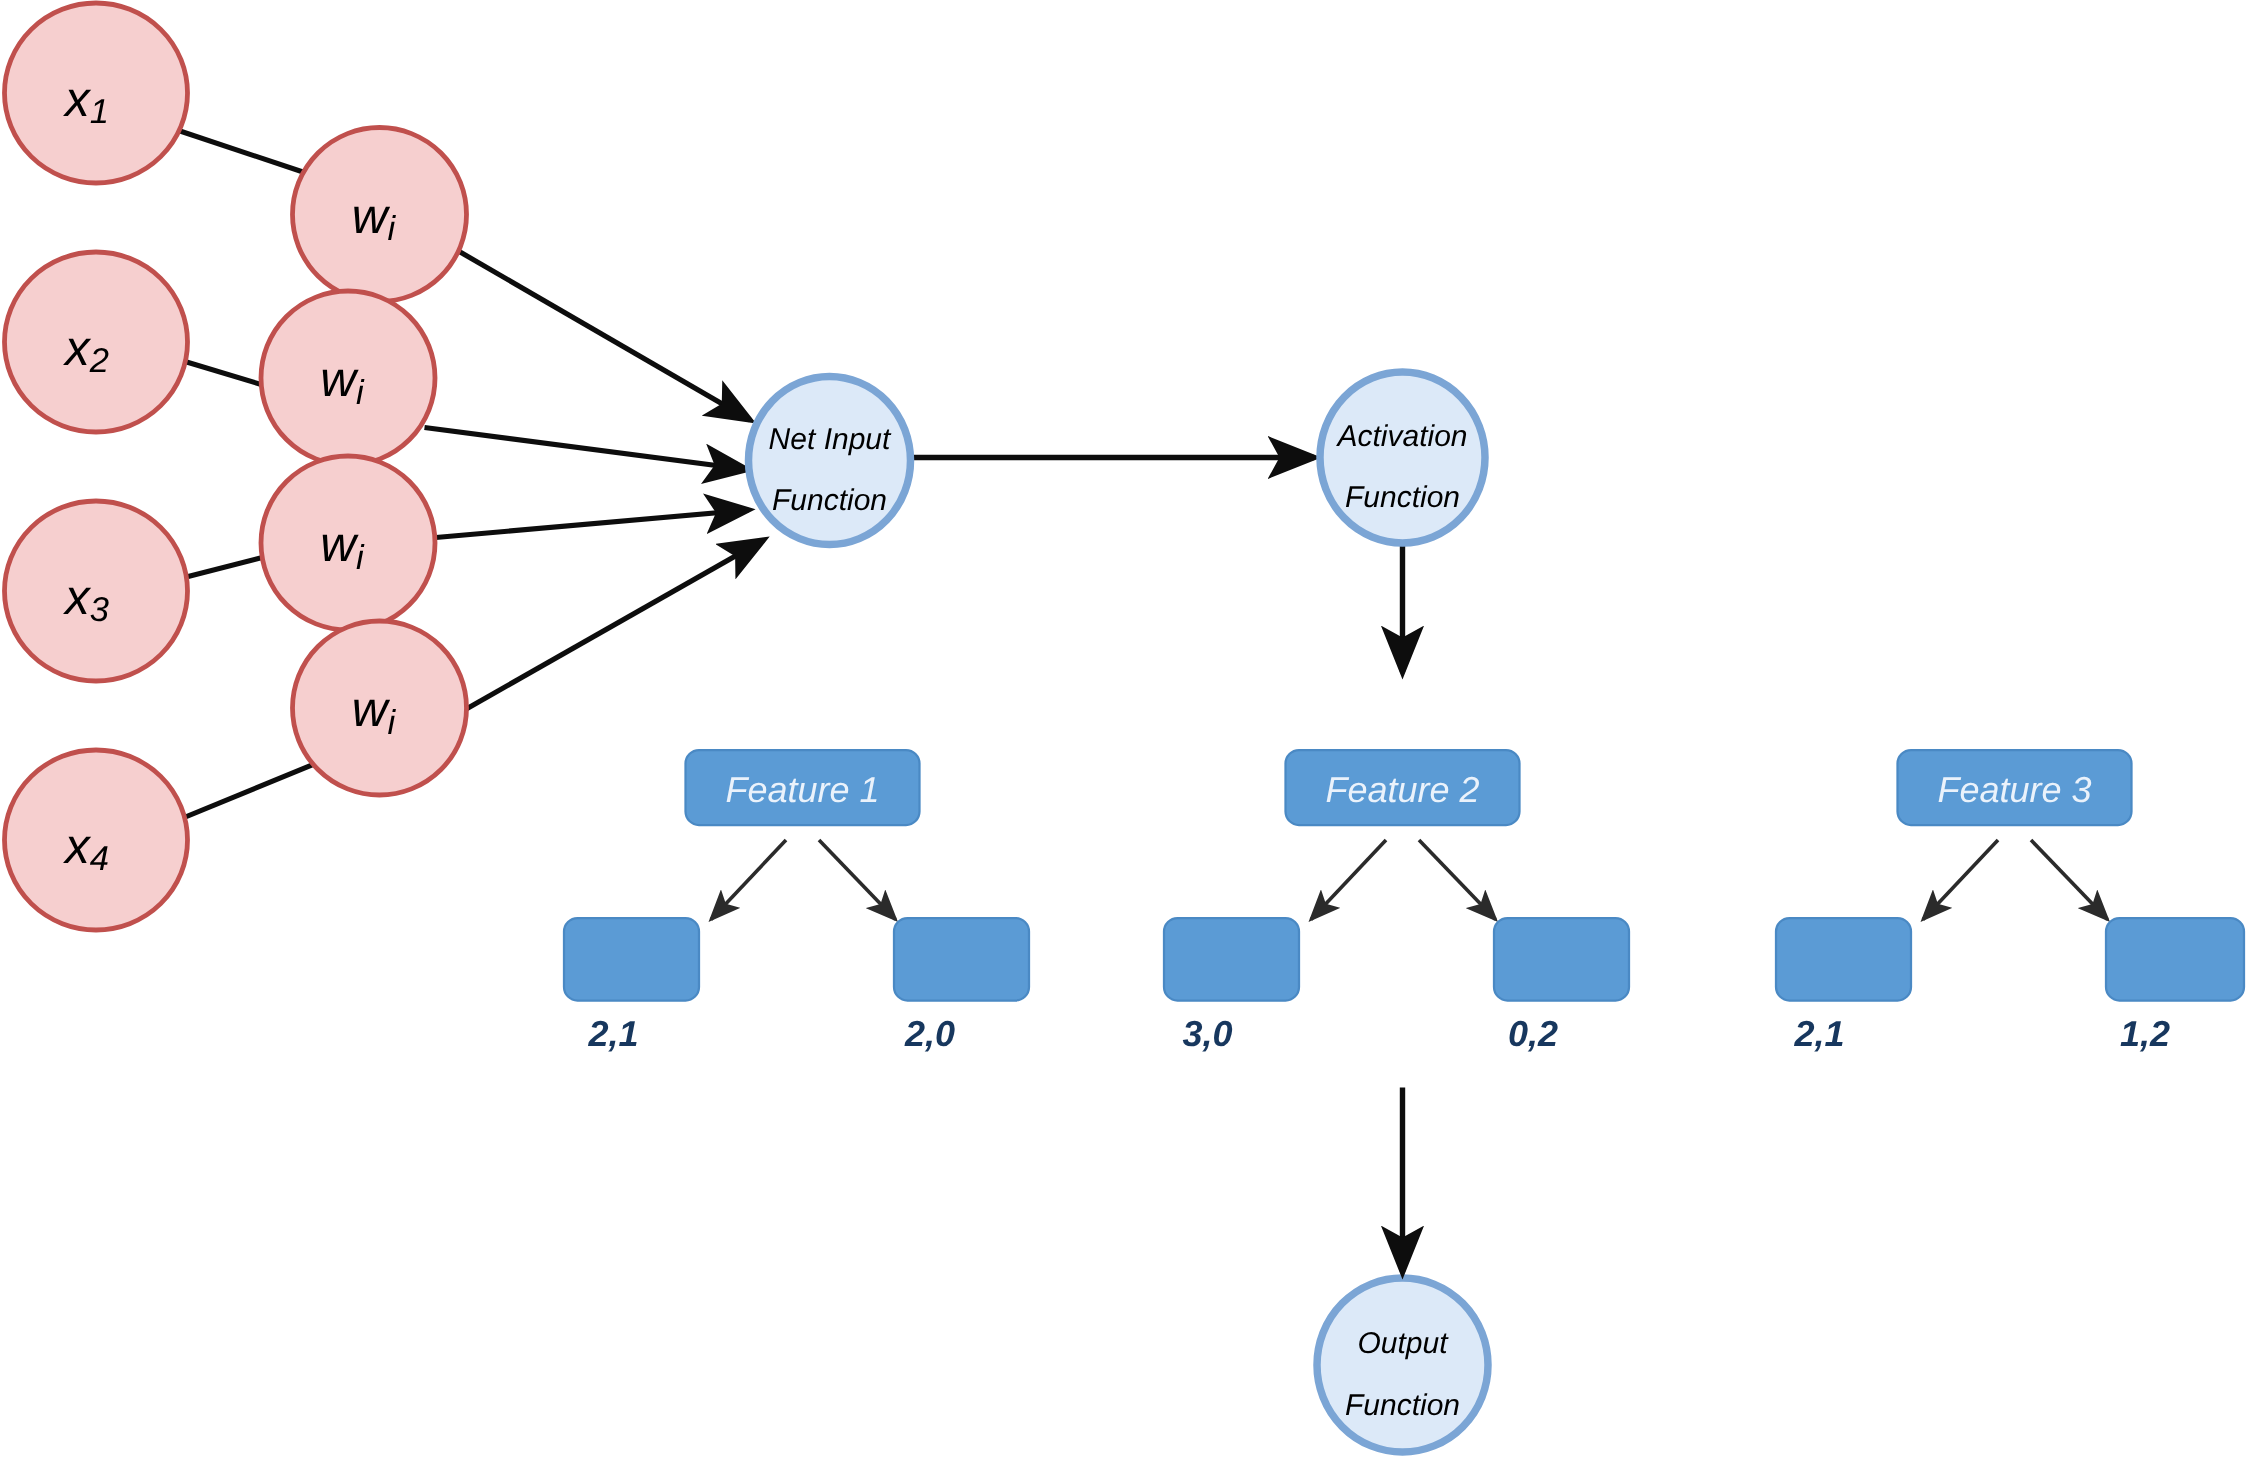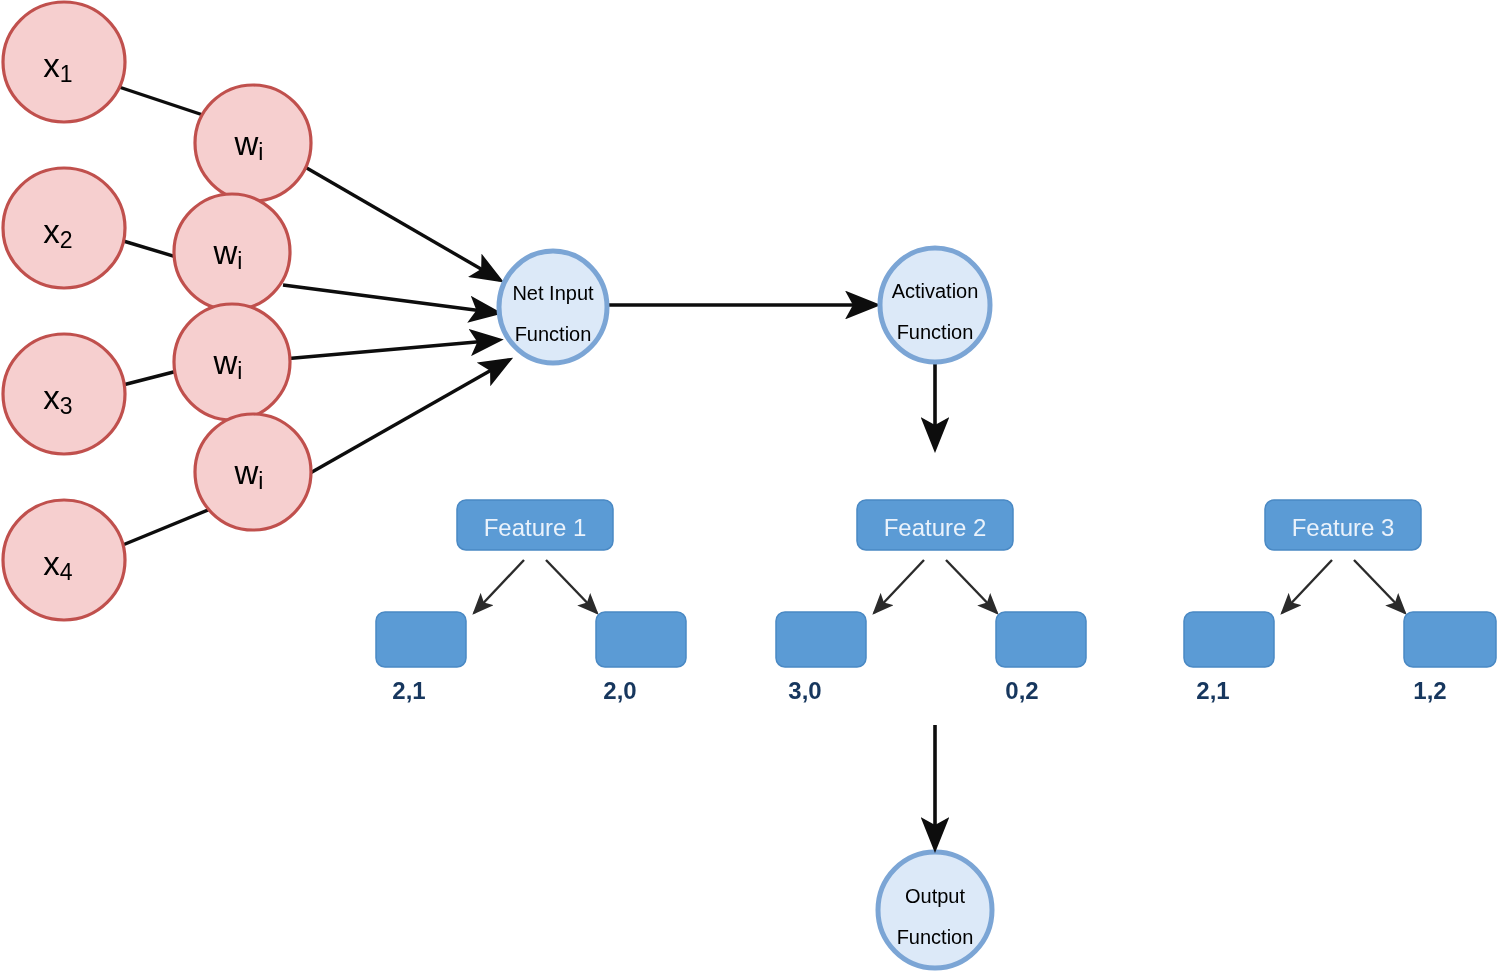--- a/index.html
+++ b/index.html
@@ -10,20 +10,21 @@
   }
   body {
     font-family: "Liberation Sans", sans-serif;
   }
   #diagram-root {
     position: relative;
     width: 1500px;
     height: 973px;
     background: #ffffff;
     overflow: hidden;
+    font-style: italic;
   }
   svg#diagram-svg {
     display: block;
     width: 1500px;
     height: 973px;
   }
   .node-pink {
     fill: #F6CFCF;
     stroke: #C0504D;
     stroke-width: 3.2;

